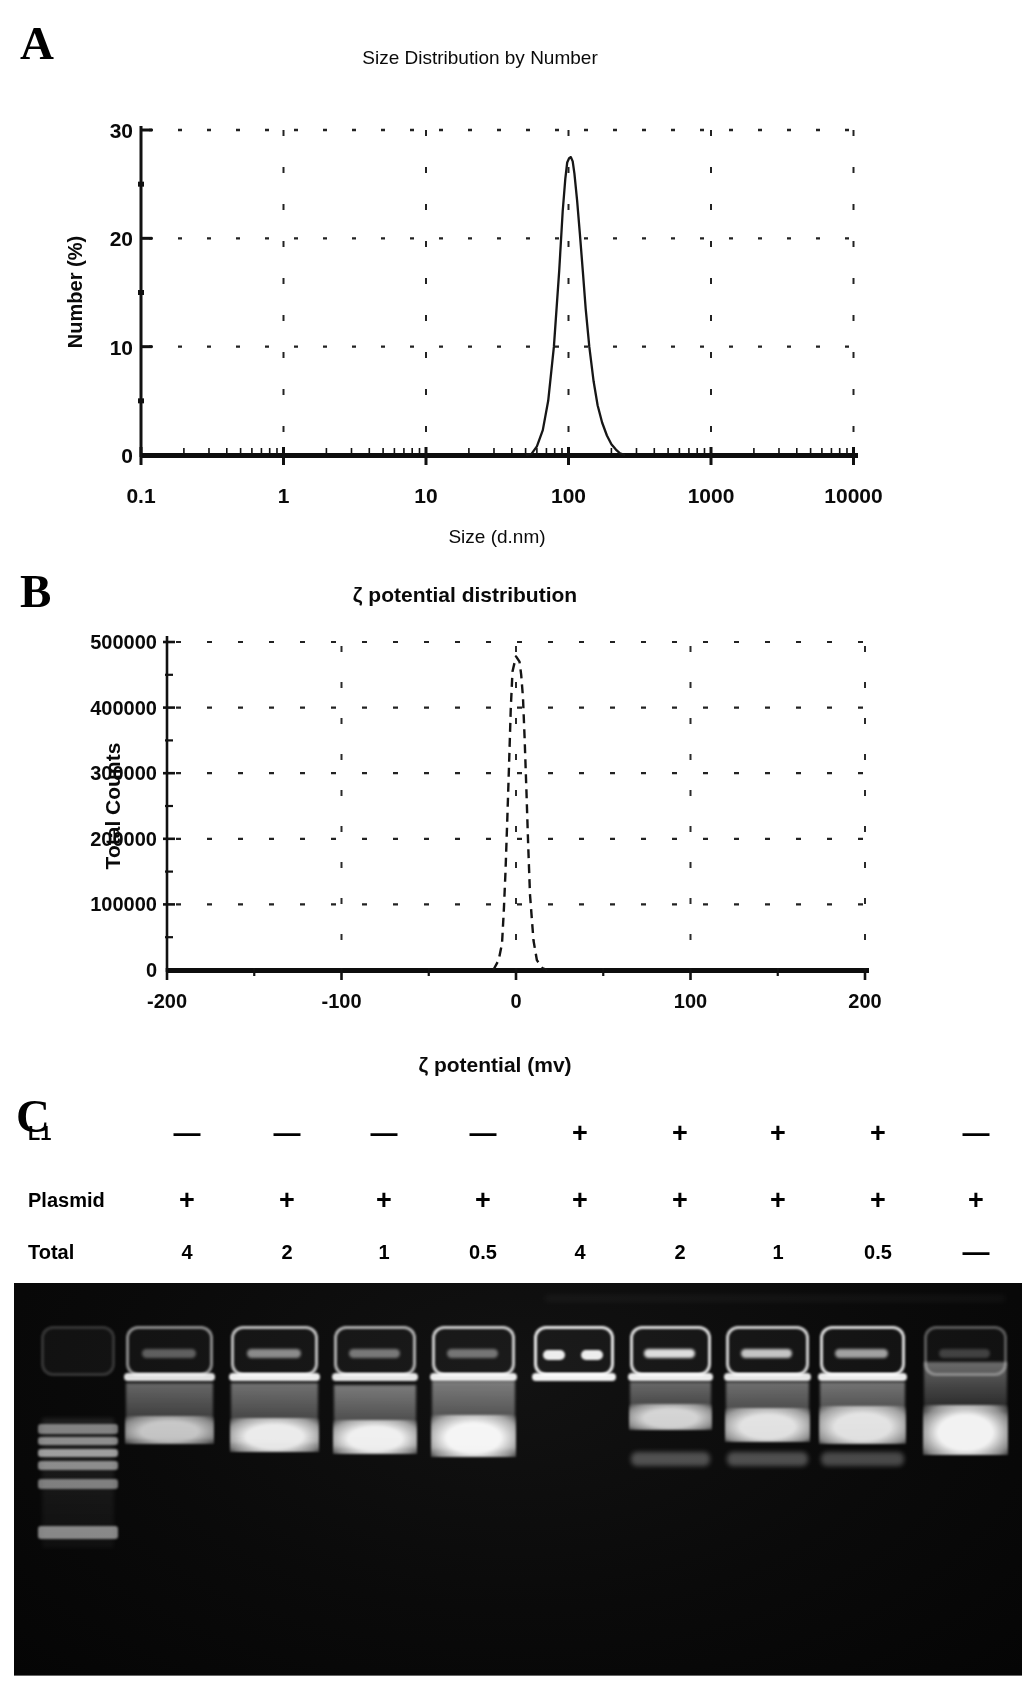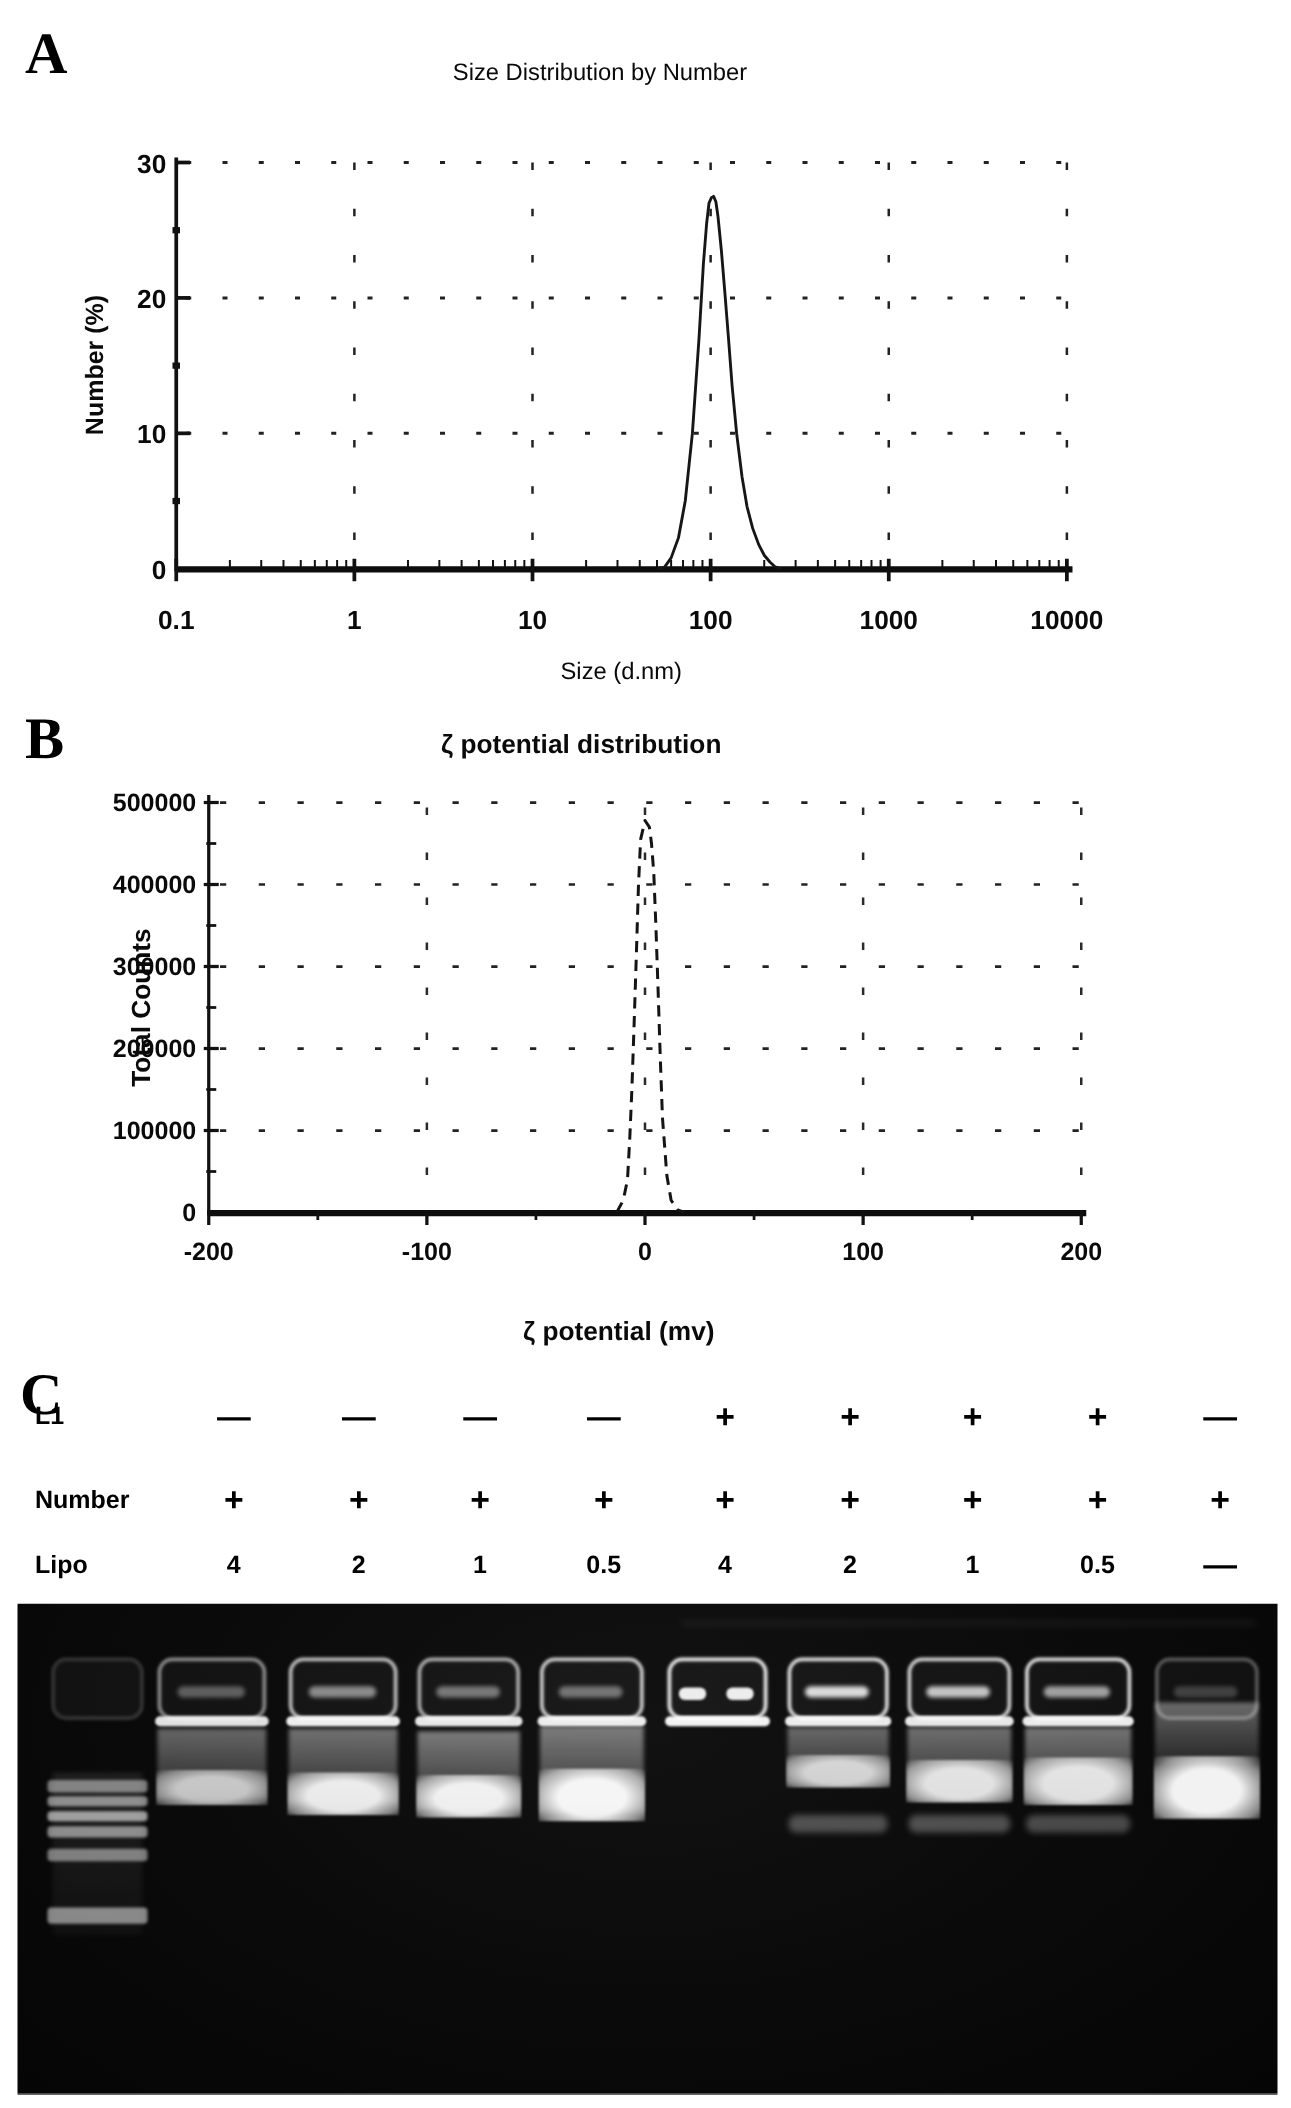--- a/index.html
+++ b/index.html
@@ -173,33 +173,33 @@
         <span class="sym pm" style="left: 287px;">—</span>
         <span class="sym pm" style="left: 384px;">—</span>
         <span class="sym pm" style="left: 483px;">—</span>
         <span class="sym pm" style="left: 580px;">+</span>
         <span class="sym pm" style="left: 680px;">+</span>
         <span class="sym pm" style="left: 778px;">+</span>
         <span class="sym pm" style="left: 878px;">+</span>
         <span class="sym pm" style="left: 976px;">—</span>
       </div>
       <div class="lane-row" style="top: 1183px;">
-        <span class="row-label">Number</span>
+        <span class="row-label">Plasmid</span>
         <span class="sym pm" style="left: 187px;">+</span>
         <span class="sym pm" style="left: 287px;">+</span>
         <span class="sym pm" style="left: 384px;">+</span>
         <span class="sym pm" style="left: 483px;">+</span>
         <span class="sym pm" style="left: 580px;">+</span>
         <span class="sym pm" style="left: 680px;">+</span>
         <span class="sym pm" style="left: 778px;">+</span>
         <span class="sym pm" style="left: 878px;">+</span>
         <span class="sym pm" style="left: 976px;">+</span>
       </div>
       <div class="lane-row" style="top: 1235px;">
-        <span class="row-label">Lipo</span>
+        <span class="row-label">Total</span>
         <span class="sym num" style="left: 187px;">4</span>
         <span class="sym num" style="left: 287px;">2</span>
         <span class="sym num" style="left: 384px;">1</span>
         <span class="sym num" style="left: 483px;">0.5</span>
         <span class="sym num" style="left: 580px;">4</span>
         <span class="sym num" style="left: 680px;">2</span>
         <span class="sym num" style="left: 778px;">1</span>
         <span class="sym num" style="left: 878px;">0.5</span>
         <span class="sym pm" style="left: 976px;">—</span>
       </div>

